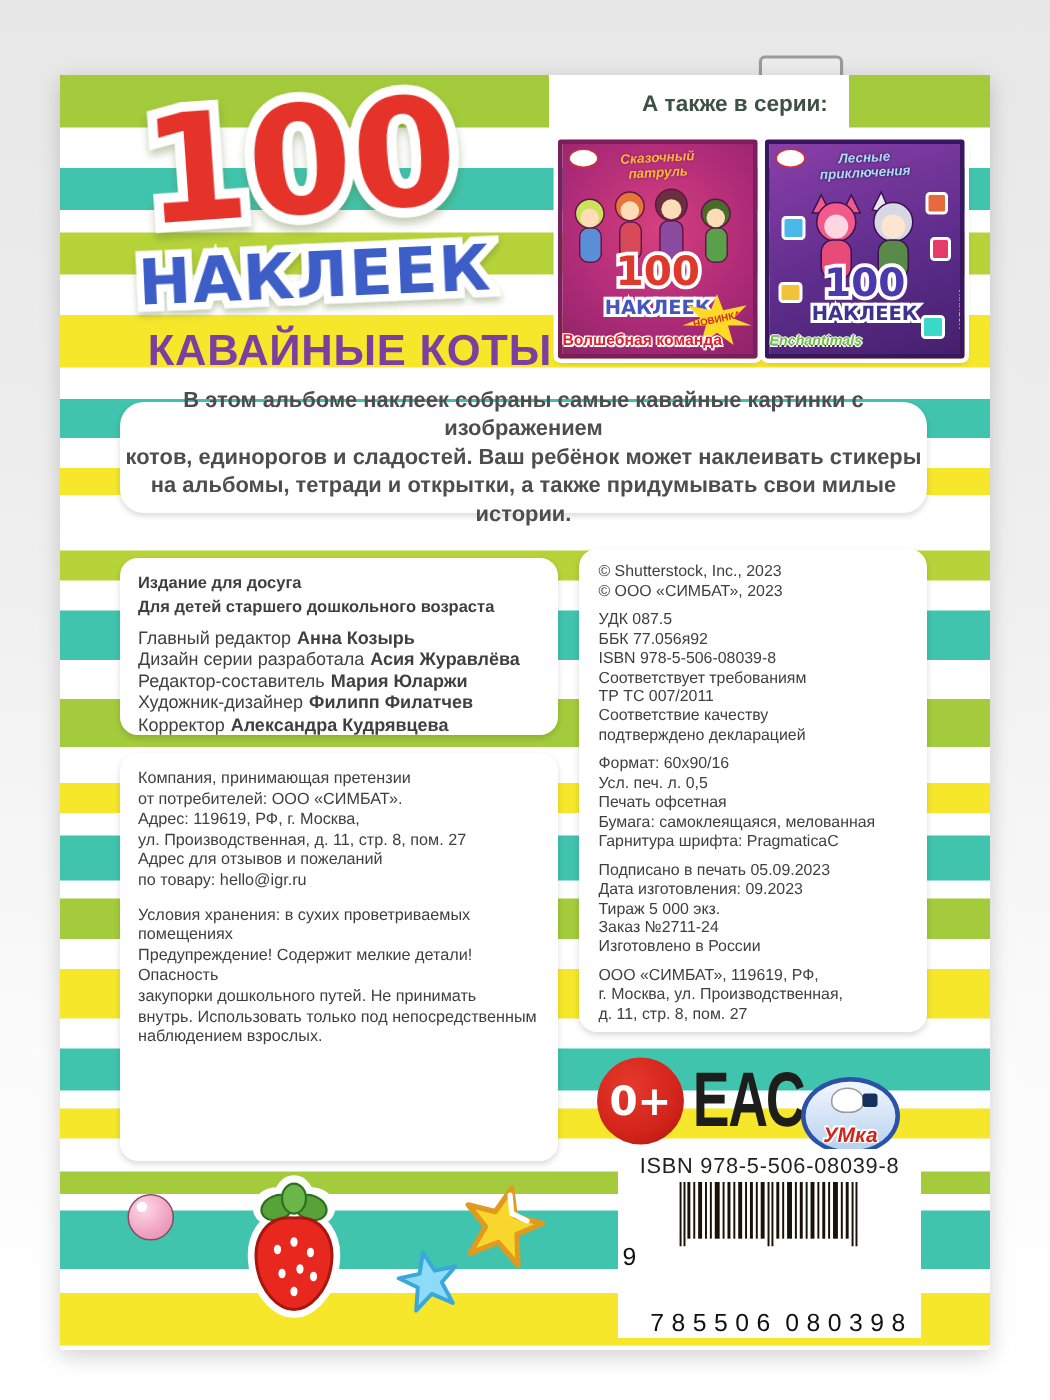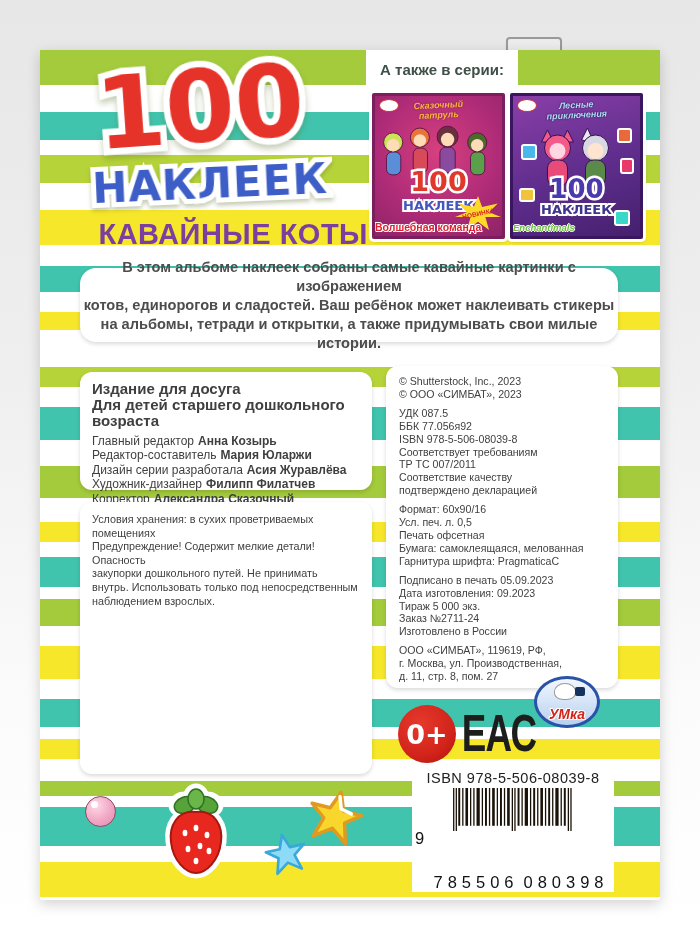--- a/index.html
+++ b/index.html
@@ -7,21 +7,21 @@
   .photo{position:relative;width:700px;height:933px;overflow:hidden;
          background:linear-gradient(180deg,#e7e7e7 0%,#efefef 40%,#fbfbfb 75%,#ffffff 100%);}
   .staple{position:absolute;left:506px;top:37px;width:52px;height:14px;background:#ececec;
           border:2px solid #9a9a9a;border-radius:4px;box-shadow:0 1px 1px rgba(0,0,0,.2);}
   .cover{position:absolute;left:40px;top:50px;width:620px;height:850px;background:#ffffff;
          border-radius:2px;box-shadow:0 4px 14px rgba(0,0,0,.18);}
   .stripes{position:absolute;inset:0;overflow:hidden;}
   .stripe{position:absolute;left:0;width:100%;}
   
   .series-label-box{position:absolute;left:326px;top:0;width:152px;height:38px;background:#fff;
-        display:flex;align-items:center;justify-content:center;z-index:3;}
+        display:flex;align-items:center;justify-content:center;z-index:3;padding-left:48px;}
   .series-label-box span{font-size:15px;font-weight:bold;color:var(--series_label,#3e5047);}
   .minicover{position:absolute;top:43px;width:133px;height:146px;z-index:3;
         box-shadow:0 0 0 3px #fff,0 2px 5px rgba(0,0,0,.25);border-radius:2px;overflow:hidden;}
   .mc1{left:332px;background:radial-gradient(circle at 50% 40%,#d6407e 0%,#b12c78 55%,#8e2368 100%);
        border:3px solid #7c1d5e;box-sizing:border-box;}
   .mc2{left:470px;background:linear-gradient(160deg,#8a3fa8 0%,#5e2d8c 55%,#45206e 100%);
        border:3px solid #3a1560;box-sizing:border-box;}
   .mc-umka{position:absolute;left:4px;top:3px;width:18px;height:11px;background:#fff;border-radius:50%;
        border:1px solid #c33;}
   .mc-brand{position:absolute;top:4px;left:0;right:0;text-align:center;font-size:9px;line-height:10px;
@@ -62,36 +62,36 @@
        filter:drop-shadow(0 3px 2px rgba(90,110,40,.35));}
   .subtitle{position:absolute;left:12px;top:168px;width:316px;text-align:right;z-index:4;
        font-weight:bold;font-size:29px;letter-spacing:.5px;color:var(--subtitle_purple,#7b3fa0);}
   
   .wbox{position:absolute;background:#fff;border-radius:12px;box-shadow:0 2px 4px rgba(0,0,0,.15);
        color:var(--text_dark,#3f3f3f);z-index:3;box-sizing:border-box;}
   .desc-box{left:40px;top:218px;width:538px;height:74px;border-radius:16px;
        display:flex;align-items:center;justify-content:center;text-align:center;
        font-weight:bold;font-size:14.6px;line-height:19px;white-space:pre-line;color:#4d4d4d;}
   .edition-box{left:40px;top:322px;width:292px;height:118px;padding:9px 12px;}
-  .edition-box .hd{font-size:15px;font-weight:bold;line-height:16px;}
+  .edition-box .hd{font-size:11px;font-weight:bold;line-height:16px;}
   .credits{margin-top:5px;font-size:12px;line-height:14.4px;}
   .credit-row .role{margin-right:4px;}
   .contacts-box{left:40px;top:452px;width:292px;height:272px;padding:11px 12px;}
   .imprint-box{left:346px;top:316px;width:232px;height:322px;padding:9px 13px;}
   .para{font-size:10.8px;line-height:13.6px;white-space:pre-line;margin-bottom:9px;}
   .imprint-box .para{font-size:10.6px;line-height:12.9px;margin-bottom:6px;}
   
   .age-badge{position:absolute;left:358px;top:655px;width:58px;height:58px;border-radius:50%;z-index:3;
        background:radial-gradient(circle at 38% 32%,#e6392c 0%,#d2241a 60%,#ab130c 100%);
        display:flex;align-items:center;justify-content:center;color:#fff;font-weight:bold;font-size:27px;
        font-family:"DejaVu Sans",sans-serif;}
   .eac-mark{position:absolute;left:426px;top:652px;width:66px;height:62px;z-index:3;
        display:flex;align-items:center;justify-content:center;font-family:"Liberation Sans",sans-serif;
        font-weight:900;font-size:46px;color:#1d1d1b;transform:scaleX(.8) scaleY(1.12);letter-spacing:-1px;}
-  .umka-logo{position:absolute;left:494px;top:626px;width:66px;height:52px;border-radius:50%;z-index:3;
+  .umka-logo{position:absolute;left:494px;top:668px;width:66px;height:52px;border-radius:50%;z-index:3;
        background:linear-gradient(180deg,#f2f7ff 0%,#cfe0f5 60%,#b8d0ee 100%);
        border:3px solid #2a52a8;box-sizing:border-box;overflow:hidden;}
   .umka-bear{position:absolute;left:17px;top:4px;width:20px;height:15px;background:#fff;
        border-radius:60% 60% 50% 50%;border:1px solid #9a9a9a;}
   .umka-tv{position:absolute;left:38px;top:8px;width:10px;height:9px;background:#17315e;border-radius:2px;}
   .umka-text{position:absolute;left:0;right:0;bottom:3px;text-align:center;font-size:14px;font-weight:bold;
        font-style:italic;color:#d2241a;
        text-shadow:-1px 0 #fff,1px 0 #fff,0 -1px #fff,0 1px #fff,1px 1px #fff,-1px -1px #fff;}
   
   .barcode-block{position:absolute;left:372px;top:716px;width:202px;height:126px;background:#fff;z-index:3;
@@ -204,28 +204,34 @@
 
     <div class="wbox desc-box">В этом альбоме наклеек собраны самые кавайные картинки с изображением
 котов, единорогов и сладостей. Ваш ребёнок может наклеивать стикеры
 на альбомы, тетради и открытки, а также придумывать свои милые истории.</div>
 
     <div class="wbox edition-box">
       <div class="hd">Издание для досуга</div>
       <div class="hd">Для детей старшего дошкольного возраста</div>
       <div class="credits">
         <div class="credit-row"><span class="role">Главный редактор</span><b>Анна Козырь</b></div>
+        <div class="credit-row"><span class="role">Дизайн серии разработала</span><b>Асия Журавлёва</b></div>
         <div class="credit-row"><span class="role">Редактор-составитель</span><b>Мария Юларжи</b></div>
-        <div class="credit-row"><span class="role">Дизайн серии разработала</span><b>Асия Журавлёва</b></div>
         <div class="credit-row"><span class="role">Художник-дизайнер</span><b>Филипп Филатчев</b></div>
-        <div class="credit-row"><span class="role">Корректор</span><b>Александра Сказочный</b></div>
+        <div class="credit-row"><span class="role">Корректор</span><b>Александра Кудрявцева</b></div>
       </div>
     </div>
 
     <div class="wbox contacts-box">
+      <div class="para">Компания, принимающая претензии
+от потребителей: ООО «СИМБАТ».
+Адрес: 119619, РФ, г. Москва,
+ул. Производственная, д. 11, стр. 8, пом.  27
+Адрес для отзывов и пожеланий
+по товару: hello@igr.ru</div>
       <div class="para">Условия хранения: в сухих проветриваемых
 помещениях
 Предупреждение! Содержит мелкие детали! Опасность
 закупорки дошкольного путей. Не принимать
 внутрь. Использовать только под непосредственным
 наблюдением взрослых.</div>
     </div>
 
     <div class="wbox imprint-box">
       <div class="para">© Shutterstock, Inc., 2023

